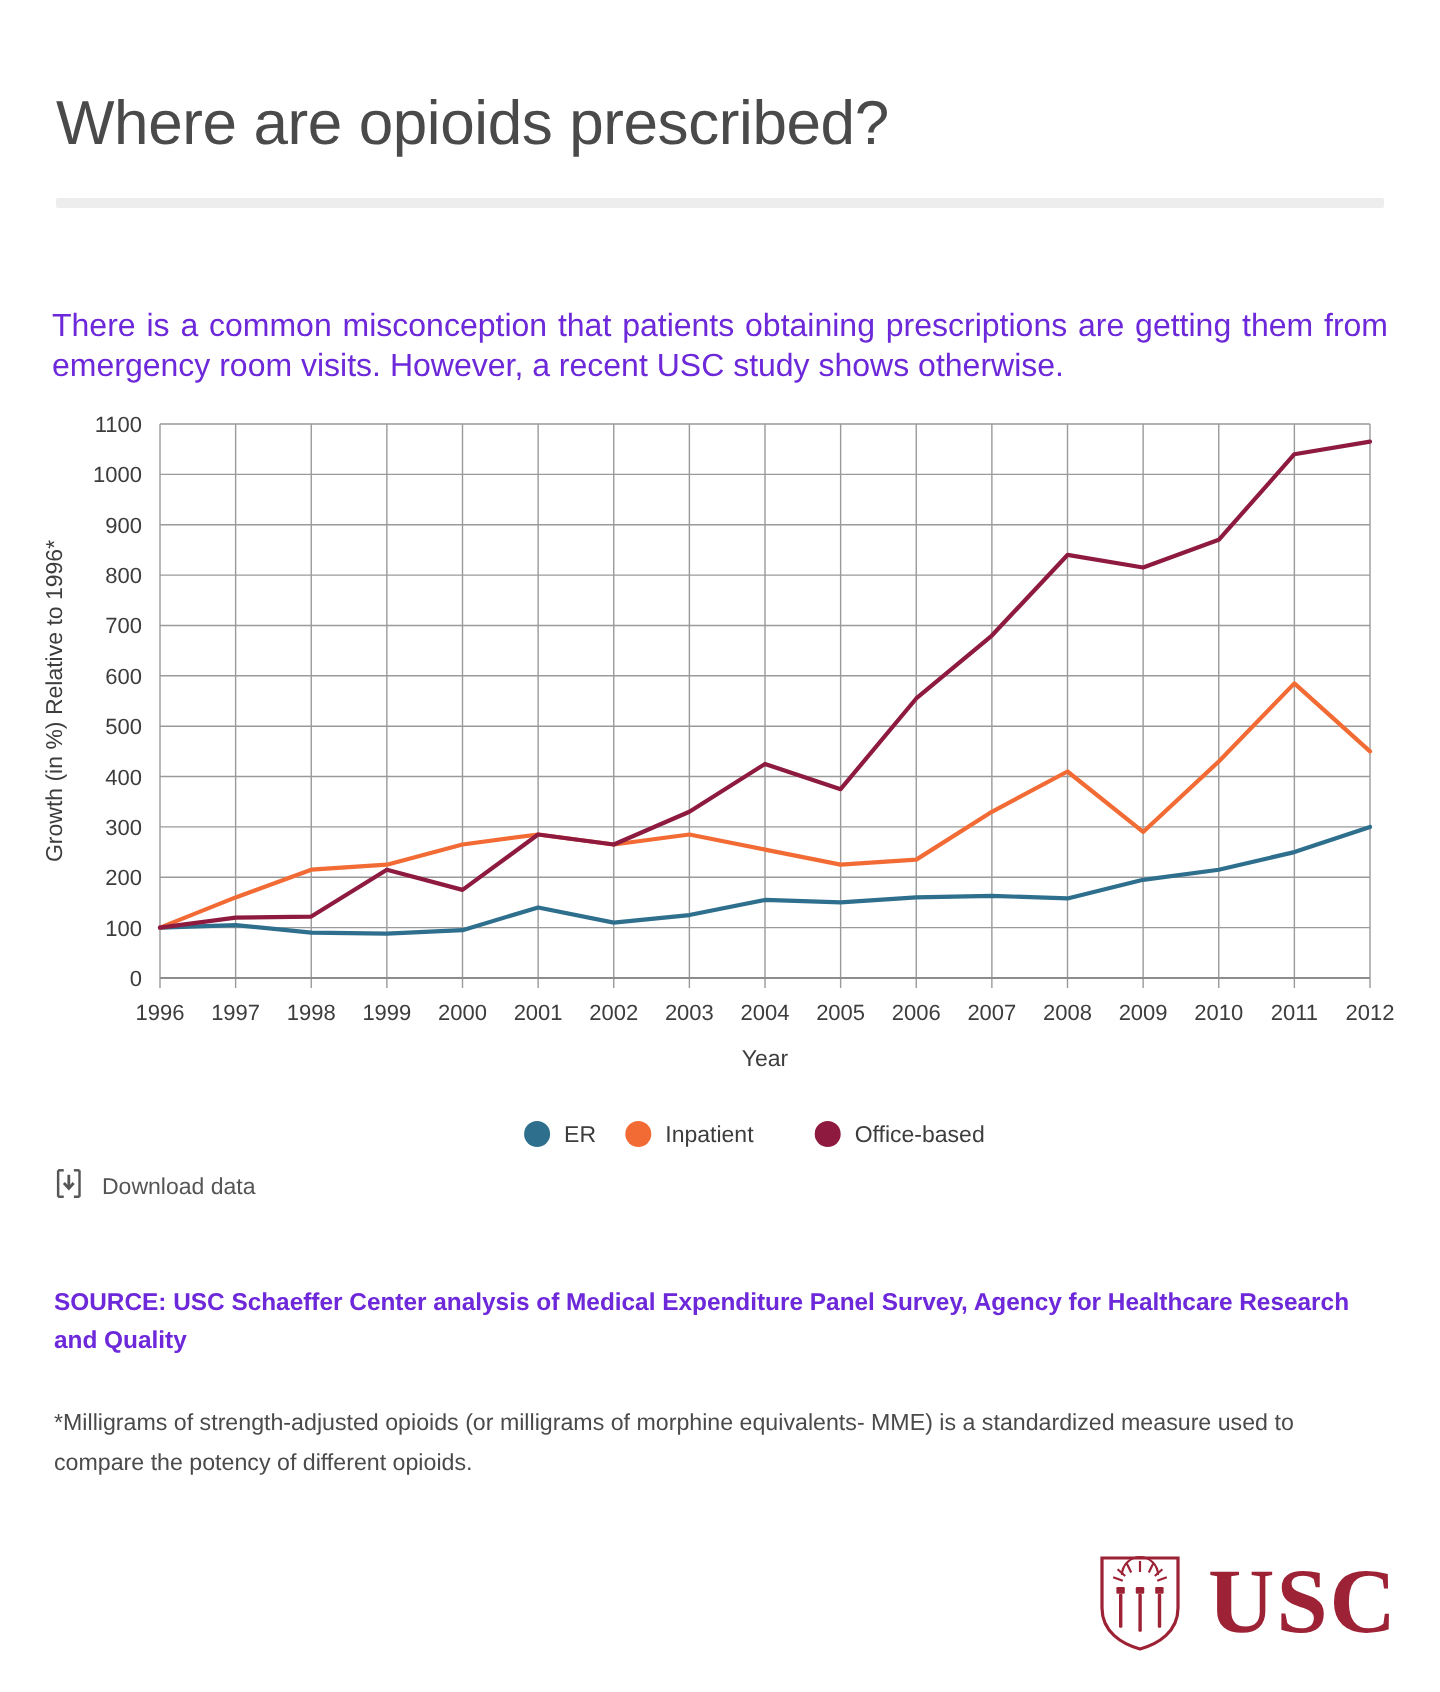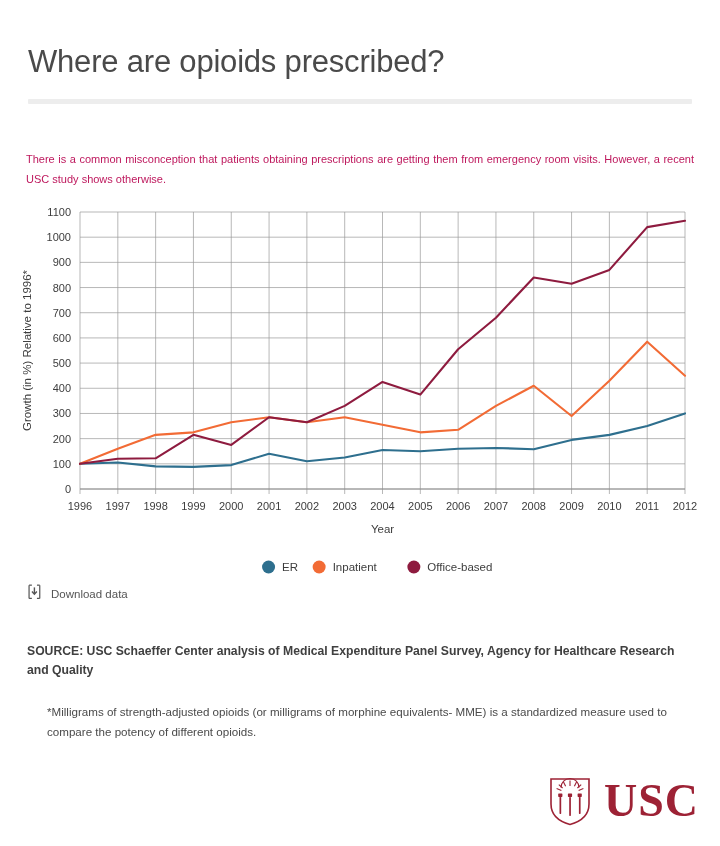--- a/index.html
+++ b/index.html
@@ -43,23 +43,23 @@
     background: #ededed;
     border-radius: 1px;
   }
 
   
   .intro {
     position: absolute;
     left: 26px;
     top: 138px;
     width: 668px;
-    font-size: 11px;
+    font-size: 16px;
     line-height: 20px;
-    color: #be185d;
+    color: #6d28d9;
     text-align: justify;
   }
 
   
   .chart-wrap {
     position: absolute;
     left: 0px;
     top: 196px;
     width: 720px;
     height: 400px;
@@ -88,31 +88,30 @@
 
   
   .source {
     position: absolute;
     left: 27px;
     top: 630px;
     width: 668px;
     font-size: 12.2px;
     font-weight: bold;
     line-height: 19px;
-    color: #404040;
+    color: #6d28d9;
   }
   .footnote {
     position: absolute;
     left: 27px;
     top: 690px;
     width: 652px;
     font-size: 11.6px;
     line-height: 20px;
     color: #4a4a4a;
-    margin-left: 20px;
   }
 
   
   .logo {
     position: absolute;
     left: 548px;
     top: 776px;
     display: flex;
     align-items: center;
     gap: 12px;

